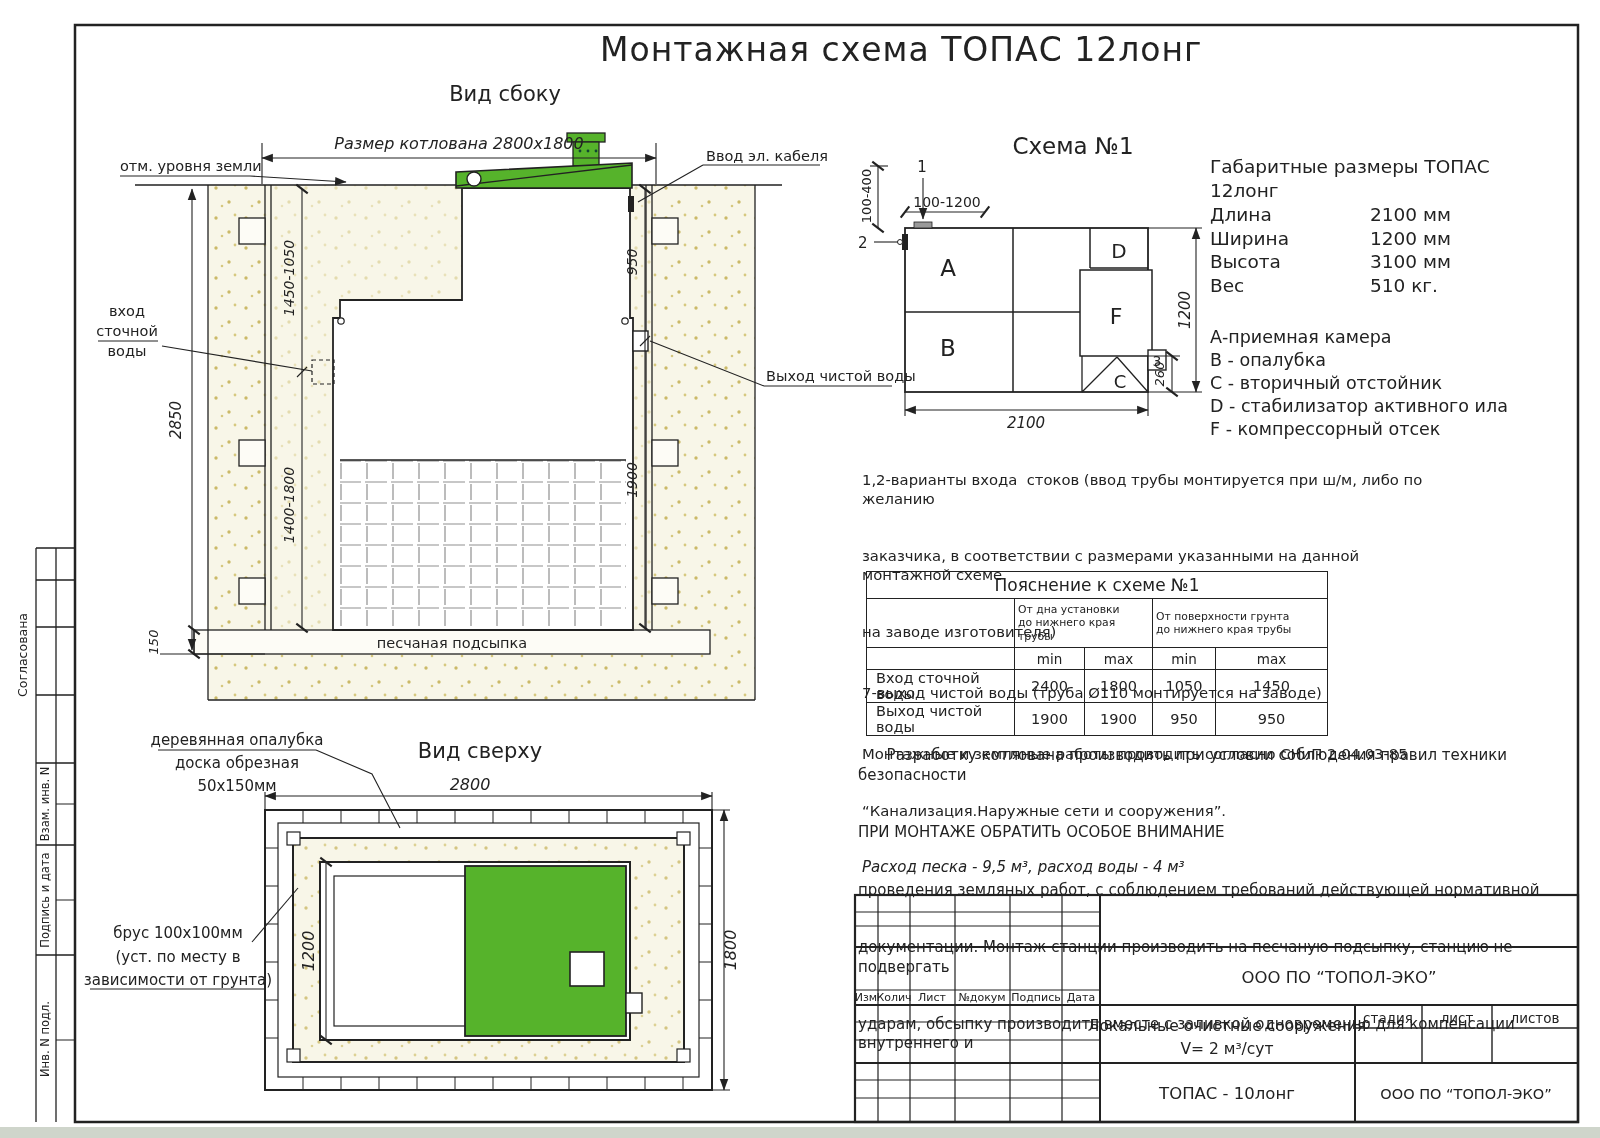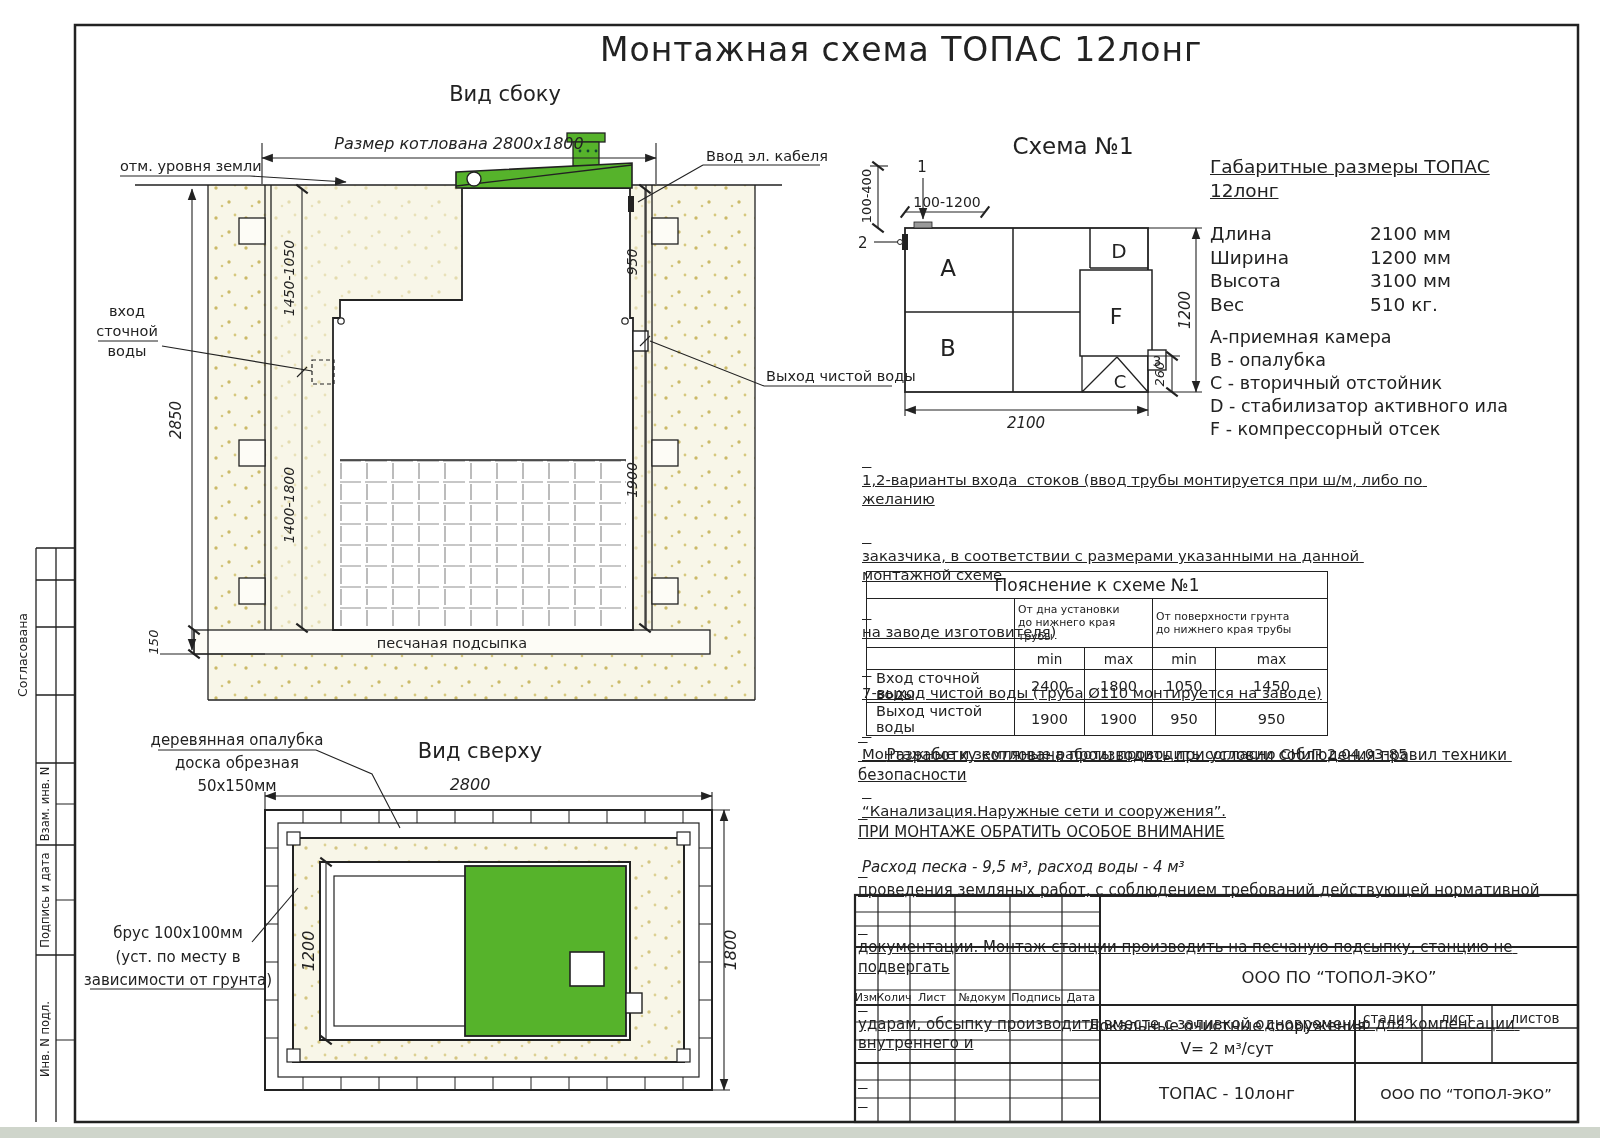--- a/index.html
+++ b/index.html
@@ -3,21 +3,21 @@
 <meta charset="utf-8">
 <style>
   html,body{margin:0;padding:0;background:#ffffff;}
   .sheet{position:relative;width:1600px;height:1138px;background:#ffffff;overflow:hidden;
          font-family:"DejaVu Sans",sans-serif;color:#222;}
   svg{position:absolute;left:0;top:0;}
   svg text{fill:#222;font-family:"DejaVu Sans",sans-serif;}
   .ctr{text-anchor:middle;}
   .it{font-style:italic;}
   .abs{position:absolute;}
-  .pre{white-space:pre-wrap;text-decoration:underline;}
+  .pre{white-space:pre-wrap;}
   .main-title{left:600px;top:30px;width:600px;font-size:33px;letter-spacing:1px;white-space:nowrap;}
   .specs{left:1210px;top:155px;width:340px;font-size:18.5px;line-height:23.5px;}
   .specs .row span.l{display:inline-block;width:160px;}
   .legend{left:1210px;top:300px;font-size:17.5px;line-height:23px;margin-top:26px;}
   .notes{left:862px;top:432px;width:580px;font-size:14.8px;line-height:19px;}
   .notes .gap{margin-top:4px;}
   .attn{left:858px;top:708px;width:710px;font-size:15px;line-height:19.2px;}
   .consume{left:862px;top:858px;font-size:15px;font-style:italic;}
   table.explain{position:absolute;left:866px;top:571px;border-collapse:collapse;table-layout:fixed;}
   table.explain td{border:1.6px solid #222;padding:0;overflow:hidden;margin-left:8px;}
@@ -284,21 +284,21 @@
     <text class="ctr" x="1457" y="1023" font-size="13.5">лист</text>
     <text class="ctr" x="1535" y="1023" font-size="13.5">листов</text>
     <text class="ctr" x="1227" y="1099" font-size="16.5">ТОПАС - 10лонг</text>
     <text class="ctr" x="1466" y="1099" font-size="14.5">ООО ПО “ТОПОЛ-ЭКО”</text>
   </g>
 </svg>
 
 <div class="abs main-title">Монтажная схема ТОПАС 12лонг</div>
 
 <div class="abs specs">
-  <div class="row" style="margin-bottom:20px;text-decoration:underline;">Габаритные размеры ТОПАС 12лонг</div>
+  <div class="row" style="margin-bottom:1px;">Габаритные размеры ТОПАС 12лонг</div>
   <div class="row"><span class="l">Длина</span><span>2100 мм</span></div>
   <div class="row"><span class="l">Ширина</span><span>1200 мм</span></div>
   <div class="row"><span class="l">Высота</span><span>3100 мм</span></div>
   <div class="row"><span class="l">Вес</span><span>510 кг.</span></div>
 </div>
 
 <div class="abs legend">
   <div>А-приемная  камера</div>
   <div>В - опалубка</div>
   <div>С - вторичный отстойник</div>

